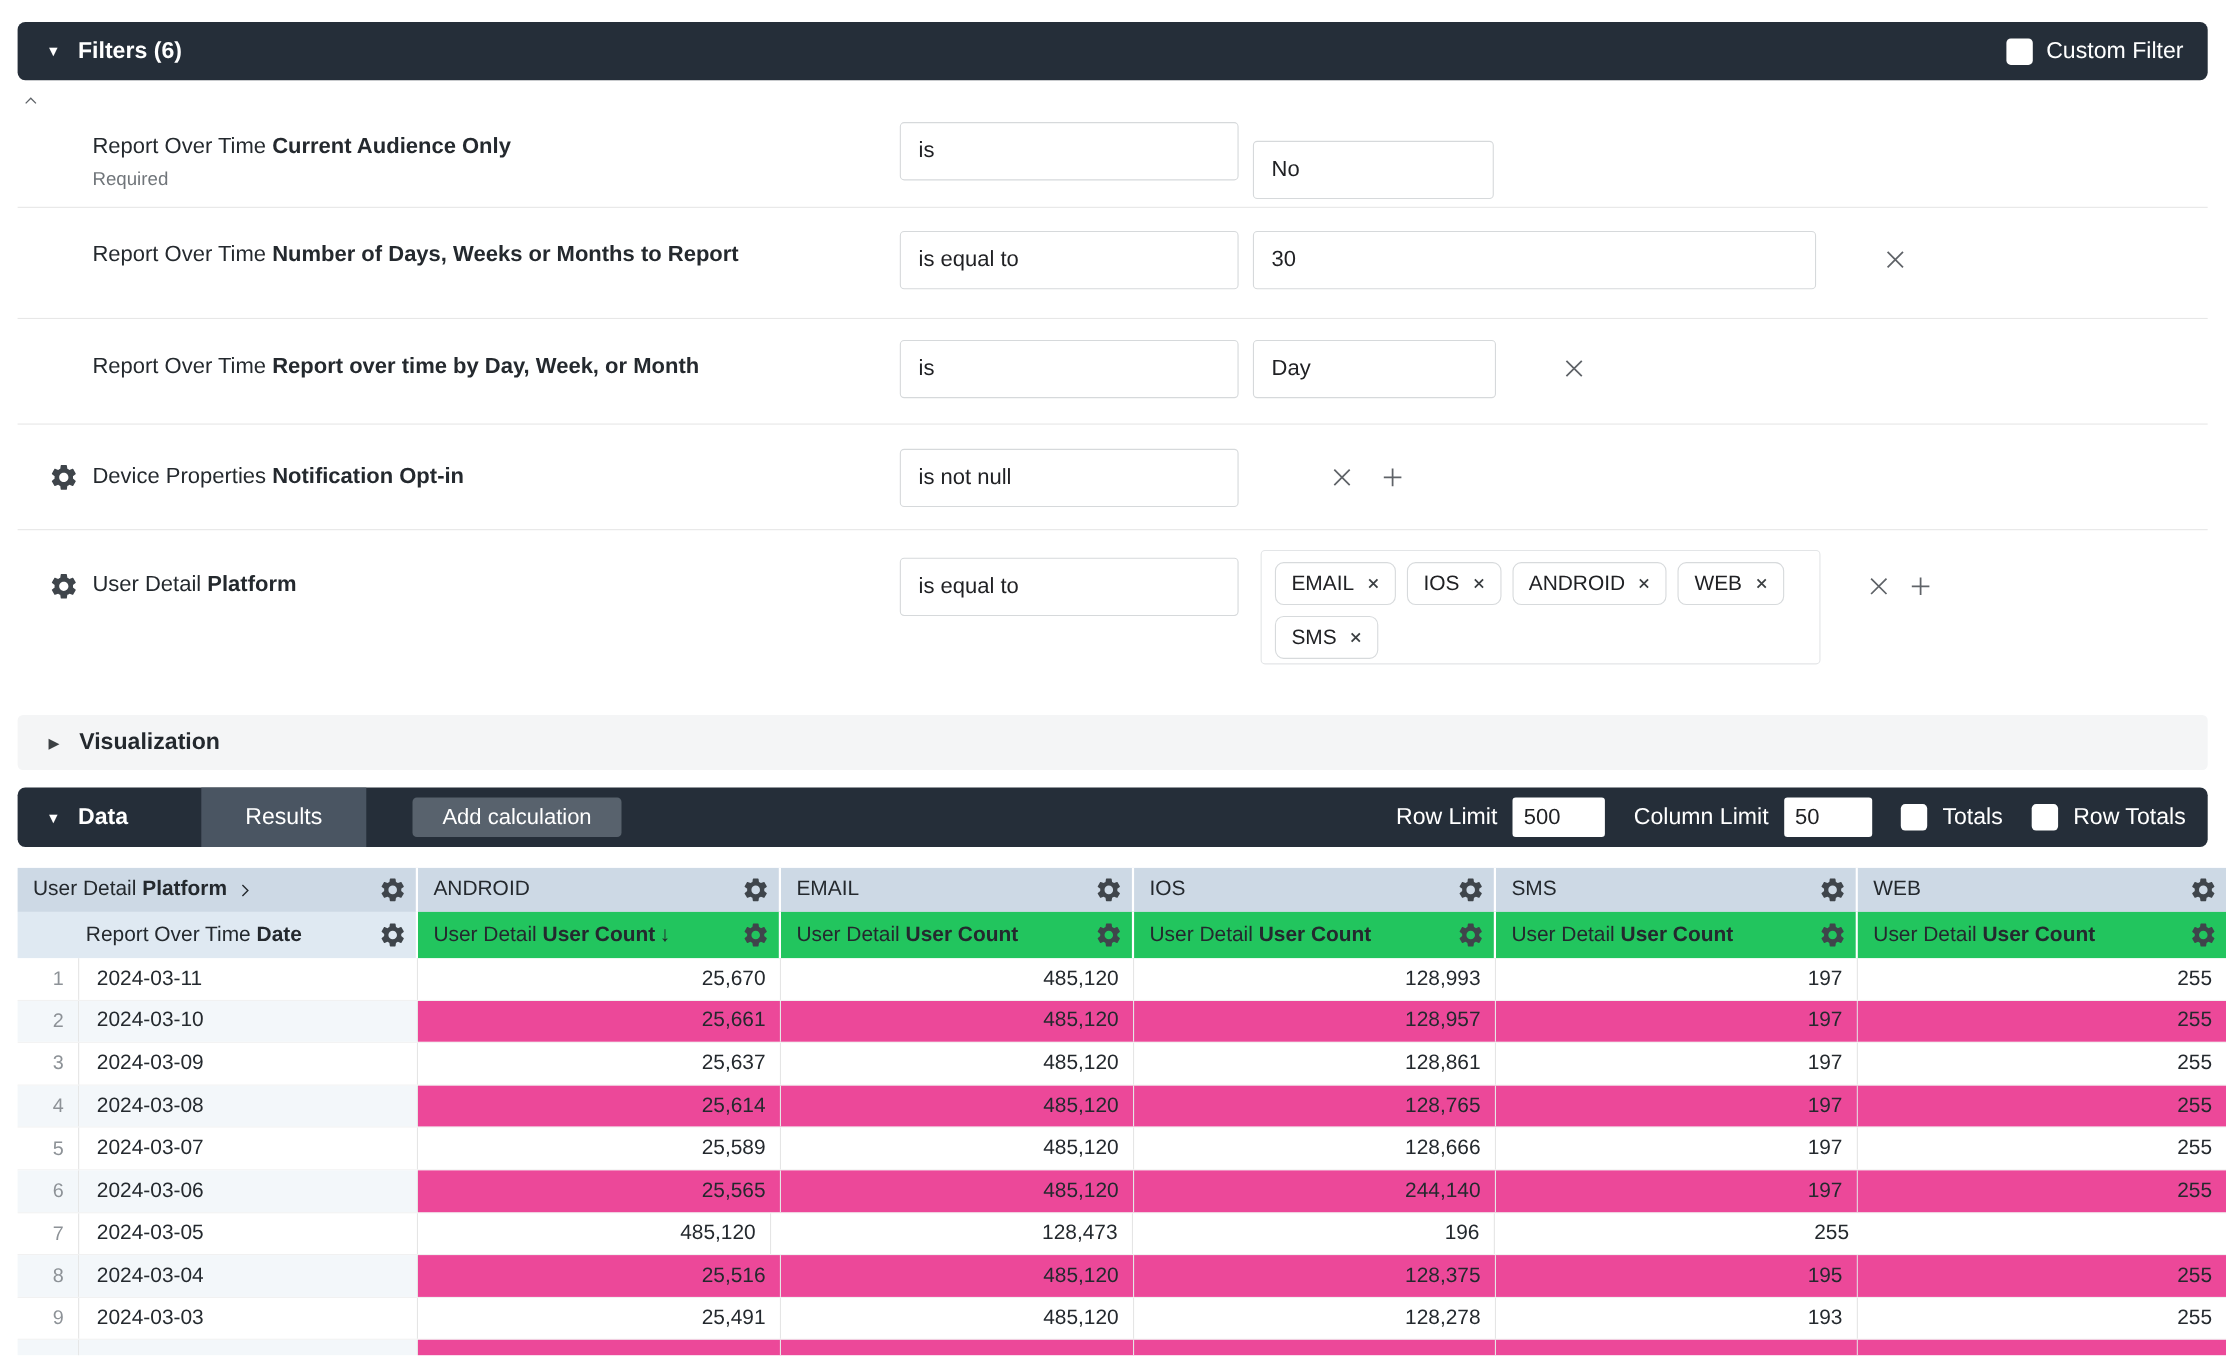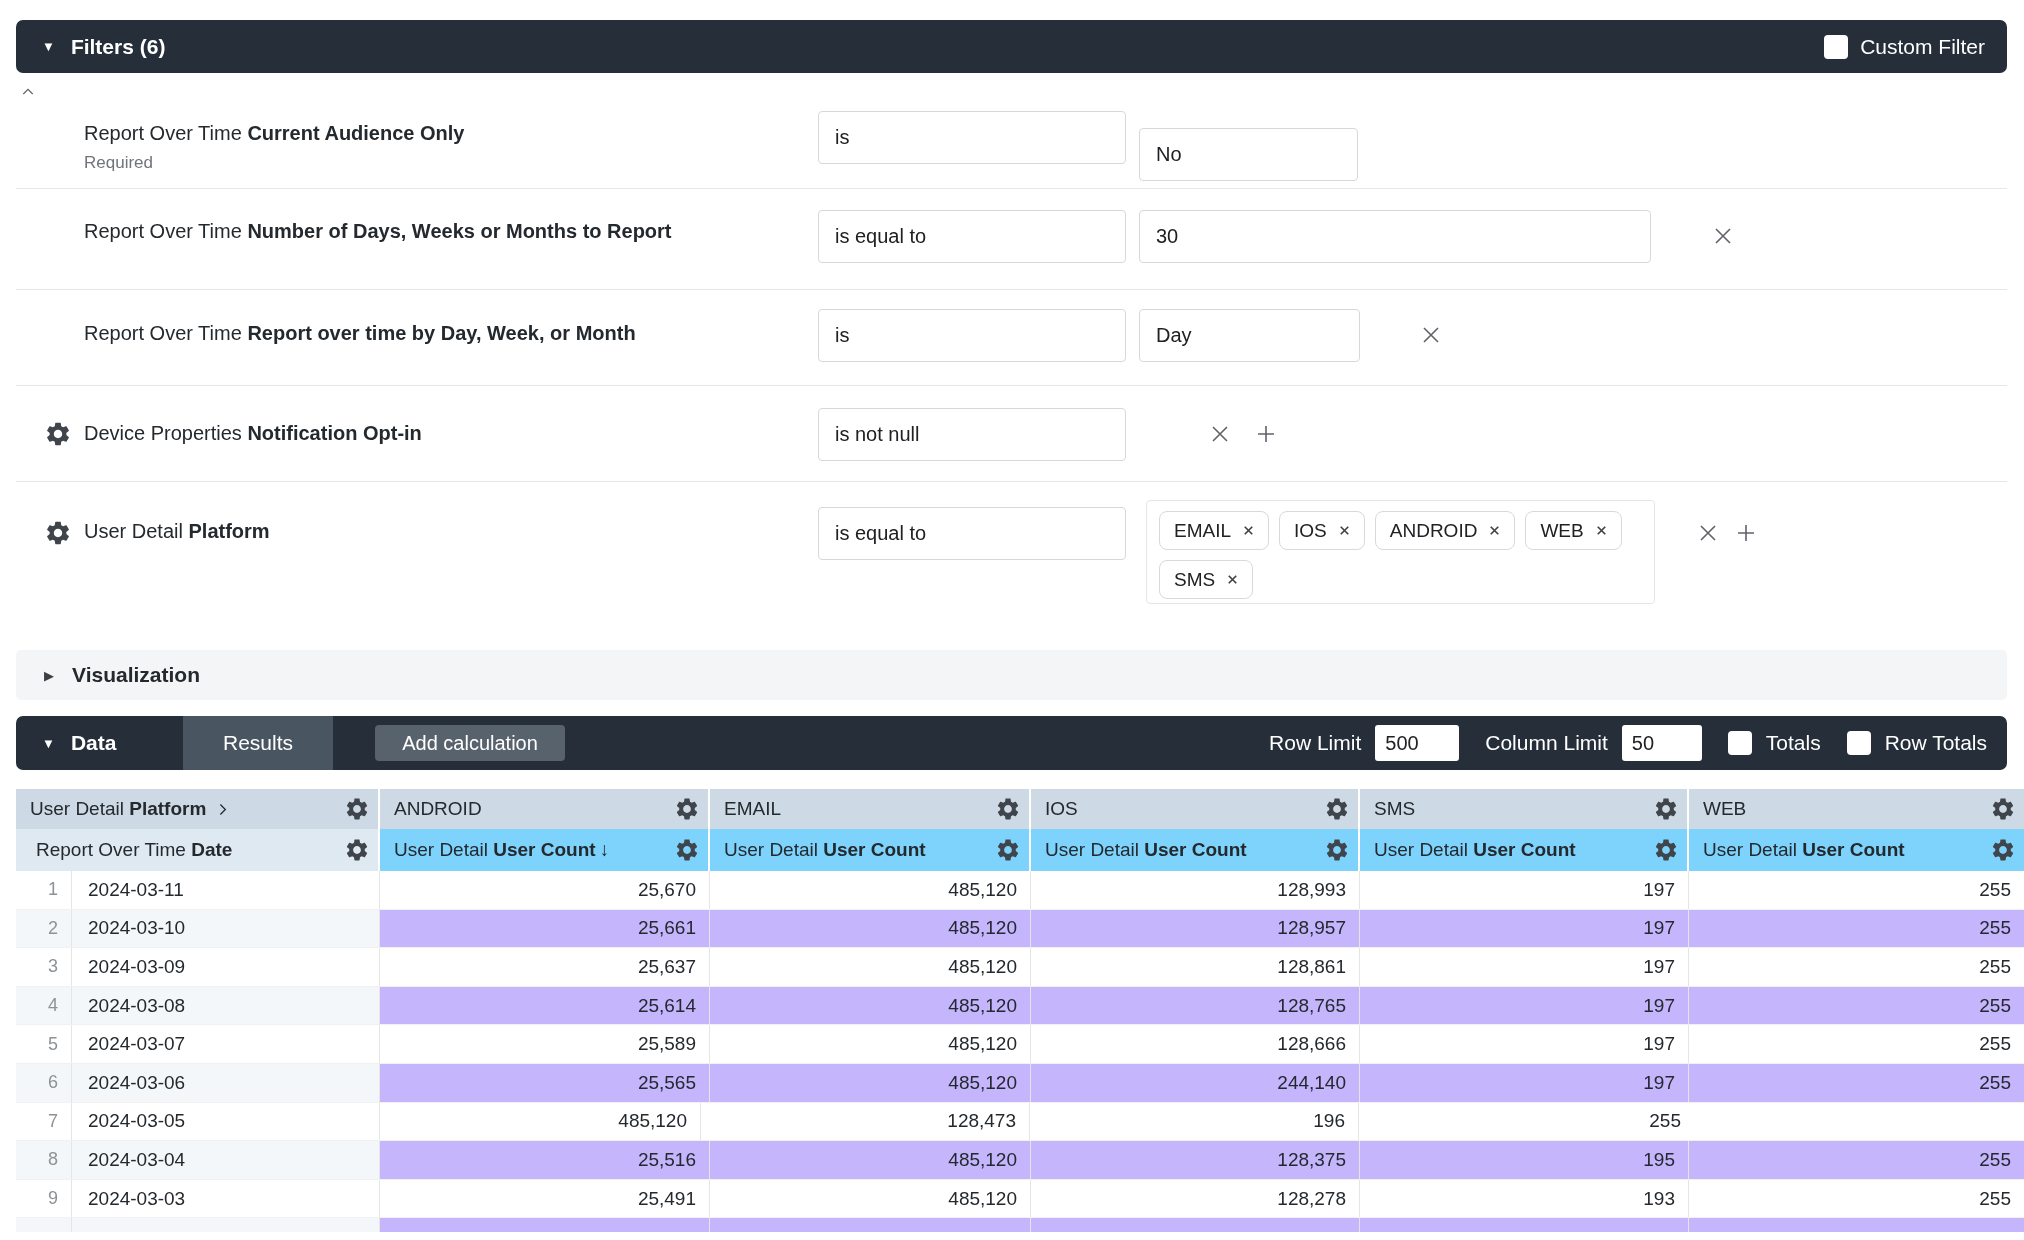--- a/index.html
+++ b/index.html
@@ -49,38 +49,38 @@
   .gap-l{margin-left:12px;}
   
   #table{position:absolute;left:16px;top:789px;width:2008px;}
   .hrow{display:flex;height:40px;}
   .hrow2{display:flex;height:42px;}
   .hcell{display:flex;align-items:center;box-sizing:border-box;border-right:2px solid #fff;
     padding:0 8px 0 14px;font-size:19px;}
   .hcell:last-child{border-right:none;}
   .hblue{background:#cdd9e5;}
   .hdate{background:#dfe9f2;}
-  .hpeach{background:#7dd3fc;}
+  .hpeach{background:#22c55e;}
   .w0{width:364px;} .w2{width:330px;} .w3{width:321px;} .w4{width:329px;} .w5{width:329px;} .w6{width:335px;}
-  .pad-date{padding-left:20px;}
+  .pad-date{padding-left:62px;}
   .lg{white-space:nowrap;}
   .lg .b{font-weight:bold;}
   .sp{flex:1;}
   .arrow{font-size:19px;margin-left:4px;}
   .chev{display:inline-block;vertical-align:-2px;margin-left:8px;}
   
   .trow{display:flex;height:38.6px;border-bottom:1px solid #f1f1f1;box-sizing:border-box;}
   .cell{display:flex;align-items:center;box-sizing:border-box;font-size:19px;
     border-right:1px solid #e5e5e5;}
   .num{width:56px;justify-content:flex-end;padding-right:13px;color:#8d9297;font-size:18px;}
   .datec{width:308px;padding-left:16px;text-align:center;}
   .valc{justify-content:flex-end;padding-right:13px;}
   .trow .cell:last-child{border-right:none;}
   .even .num,.even .datec{background:#f3f7fa;}
-  .even .valc{background:#c4b5fd;}
+  .even .valc{background:#ec4899;}
   .sliver{height:14px;border-bottom:none;}
 </style>
 </head>
 <body>
 
 <svg width="0" height="0" style="position:absolute">
   <defs>
     <symbol id="sym-gear" viewBox="0 0 24 24">
       <path d="M19.14,12.94c0.04-0.3,0.06-0.61,0.06-0.94c0-0.32-0.02-0.64-0.07-0.94l2.03-1.58c0.18-0.14,0.23-0.41,0.12-0.61 l-1.92-3.32c-0.12-0.22-0.37-0.29-0.59-0.22l-2.39,0.96c-0.5-0.38-1.03-0.7-1.62-0.94L14.4,2.81c-0.04-0.24-0.24-0.41-0.48-0.41 h-3.84c-0.24,0-0.43,0.17-0.47,0.41L9.25,5.35C8.66,5.59,8.12,5.92,7.63,6.29L5.24,5.33c-0.22-0.08-0.47,0-0.59,0.22L2.74,8.87 C2.62,9.08,2.66,9.34,2.86,9.48l2.03,1.58C4.84,11.36,4.8,11.69,4.8,12s0.02,0.64,0.07,0.94l-2.03,1.58 c-0.18,0.14-0.23,0.41-0.12,0.61l1.92,3.32c0.12,0.22,0.37,0.29,0.59,0.22l2.39-0.96c0.5,0.38,1.03,0.7,1.62,0.94l0.36,2.54 c0.05,0.24,0.24,0.41,0.48,0.41h3.84c0.24,0,0.44-0.17,0.47-0.41l0.36-2.54c0.59-0.24,1.13-0.56,1.62-0.94l2.39,0.96 c0.22,0.08,0.47,0,0.59-0.22l1.92-3.32c0.12-0.22,0.07-0.47-0.12-0.61L19.14,12.94z M12,15.6c-1.98,0-3.6-1.62-3.6-3.6 s1.62-3.6,3.6-3.6s3.6,1.62,3.6,3.6S13.98,15.6,12,15.6z" fill="#3f454b"></path>
     </symbol>

